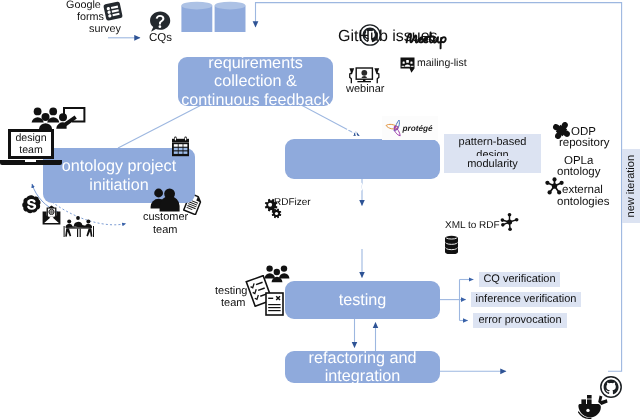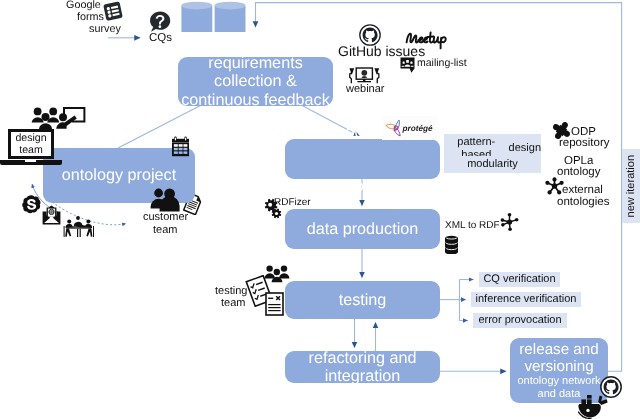--- a/index.html
+++ b/index.html
@@ -2,21 +2,21 @@
 <html><head>
 <meta charset="utf-8">
 <style>
   html,body{margin:0;padding:0;}
   body{width:640px;height:419px;background:#ffffff;-webkit-font-smoothing:antialiased;text-rendering:geometricPrecision;
        font-family:"Liberation Sans",sans-serif;overflow:hidden;position:relative;}
   #stage{position:absolute;left:0;top:0;width:640px;height:419px;}
   .pbox{position:absolute;z-index:2;background:#8FAADC;border-radius:9px;color:#ffffff;
         display:flex;flex-direction:column;align-items:center;justify-content:center;
         text-align:center;line-height:1.12;font-size:16.2px;}
-  .lbox{position:absolute;z-index:2;background-color:#DCE3F2;background-image:radial-gradient(#CCD6EC 0.5px,transparent 0.6px);background-size:4px 4px;color:#111;display:flex;flex-direction:row;
+  .lbox{position:absolute;z-index:2;background-color:#DCE3F2;background-image:radial-gradient(#CCD6EC 0.5px,transparent 0.6px);background-size:4px 4px;color:#111;display:flex;flex-direction:column;
         align-items:center;justify-content:center;text-align:center;line-height:1.15;font-size:11px;}
   .lbl{position:absolute;z-index:5;color:#111;font-size:11px;line-height:1.12;white-space:nowrap;}
   .sub{font-size:11px;line-height:1.12;}
   svg[data-name$="-icon"],svg[data-name$="-logo"],svg[data-name$="-release"]{z-index:4;}
   div[data-name^="laptop"]{z-index:4;}
   #wires{position:absolute;left:0;top:0;width:640px;height:419px;overflow:visible;}
 </style>
 </head>
 <body>
 
@@ -100,21 +100,21 @@
     <circle cx="11" cy="11" r="10.2" fill="none" stroke="#1B1F23" stroke-width="1.3"></circle>
     <path d="M11,3.6 c-4.1,0 -7.4,3.3 -7.4,7.4 c0,3.3 2.1,6.1 5.1,7.0 c0.4,0.1 0.5,-0.2 0.5,-0.4
              l0,-1.3 c-2.1,0.4 -2.5,-1.0 -2.5,-1.0 c-0.3,-0.9 -0.8,-1.1 -0.8,-1.1
              c-0.7,-0.5 0.1,-0.5 0.1,-0.5 c0.7,0.1 1.1,0.8 1.1,0.8 c0.7,1.2 1.8,0.8 2.2,0.6
              c0.1,-0.5 0.3,-0.8 0.5,-1.0 c-1.7,-0.2 -3.4,-0.8 -3.4,-3.7 c0,-0.8 0.3,-1.5 0.8,-2.0
              c-0.1,-0.2 -0.3,-1.0 0.1,-2.0 c0,0 0.6,-0.2 2.0,0.8 c0.6,-0.2 1.2,-0.3 1.8,-0.3
              c0.6,0 1.2,0.1 1.8,0.3 c1.4,-0.9 2.0,-0.8 2.0,-0.8 c0.4,1.0 0.1,1.8 0.1,2.0
              c0.5,0.5 0.8,1.2 0.8,2.0 c0,2.9 -1.7,3.5 -3.4,3.7 c0.3,0.2 0.5,0.7 0.5,1.5
              l0,2.2 c0,0.2 0.1,0.5 0.6,0.4 c3.0,-1.0 5.1,-3.8 5.1,-7.0 C18.4,6.9 15.1,3.6 11,3.6 Z" fill="#1B1F23"></path>
   </svg>
-  <div class="lbl" data-name="label-github-issues" style="left:338px;top:44px;font-size:14px;text-align:right;">GitHub issues</div>
+  <div class="lbl" data-name="label-github-issues" style="left:338px;top:28px;font-size:16px;text-align:right;">GitHub issues</div>
 
   <svg data-name="meetup-logo" style="position:absolute;left:404px;top:27px;width:50px;height:23px;" viewBox="0 0 50 23">
     <g fill="none" stroke="#111" stroke-width="1.9" stroke-linecap="round" stroke-linejoin="round">
 
       <path d="M2.6,15.4 C3.0,12.2 4.2,8.6 5.4,7.2 C6.4,6.1 7.1,6.8 7.0,8.6
                C6.9,10.6 6.3,13.0 6.4,14.4 C6.5,15.6 7.3,15.7 8.0,14.6
                C9.0,13.0 10.0,10.2 10.9,9.1 C11.7,8.1 12.5,8.5 12.3,10.2
                C12.2,11.7 11.6,13.5 11.8,14.6 C11.9,15.7 12.9,15.8 14.0,14.7"></path>
 
       <path d="M14.2,13.3 C15.8,13.4 17.6,12.7 18.2,11.8 C18.7,11.0 18.3,10.3 17.4,10.5
@@ -459,46 +459,38 @@
   </svg>
 
   <div class="pbox" data-name="process-box-requirements" style="left:178px;top:31px;width:155px;height:49px;margin-top:26px;">
     <div data-name="box-line">requirements</div>
     <div data-name="box-line">collection &amp;</div>
     <div data-name="box-line">continuous feedback</div>
   </div>
 
   <div class="pbox" data-name="process-box-ontology-project-initiation" style="left:43px;top:148px;width:152px;height:55px;">
     <div data-name="box-line">ontology project</div>
+    <div data-name="box-line">initiation</div>
   </div>
 
   <div class="pbox" data-name="process-box-modules-development" style="left:285px;top:139px;width:155px;height:40px;gap:36px;">
     <div data-name="box-line">modules</div>
     <div data-name="box-line">development</div>
   </div>
 
-  <div class="pbox" data-name="process-box-data-production" style="left:285px;top:209px;width:155px;height:40px;">
-    <div data-name="box-line">data production</div>
-  </div>
 
   <div class="pbox" data-name="process-box-testing" style="left:285px;top:281px;width:155px;height:38px;">
     <div data-name="box-line">testing</div>
   </div>
 
   <div class="pbox" data-name="process-box-refactoring-and-integration" style="left:285px;top:351px;width:155px;height:32px;">
     <div data-name="box-line">refactoring and</div>
     <div data-name="box-line">integration</div>
   </div>
 
-  <div class="pbox" data-name="process-box-release-and-versioning" style="left:510px;top:338px;width:98px;height:65px;font-size:15.2px;">
-    <div data-name="box-line">release and</div>
-    <div data-name="box-line">versioning</div>
-    <div class="sub" data-name="box-subline">ontology network</div>
-    <div class="sub" data-name="box-subline">and data</div>
-  </div>
 
   <div class="lbox" data-name="aux-box-pattern-based-design" style="left:444px;top:134px;width:97px;height:29px;">
     <div data-name="box-line">pattern-based</div>
     <div data-name="box-line">design</div>
   </div>
 
   <div class="lbox" data-name="aux-box-modularity" style="left:444px;top:156px;width:97px;height:17px;">
     <div data-name="box-line">modularity</div>
   </div>
 

